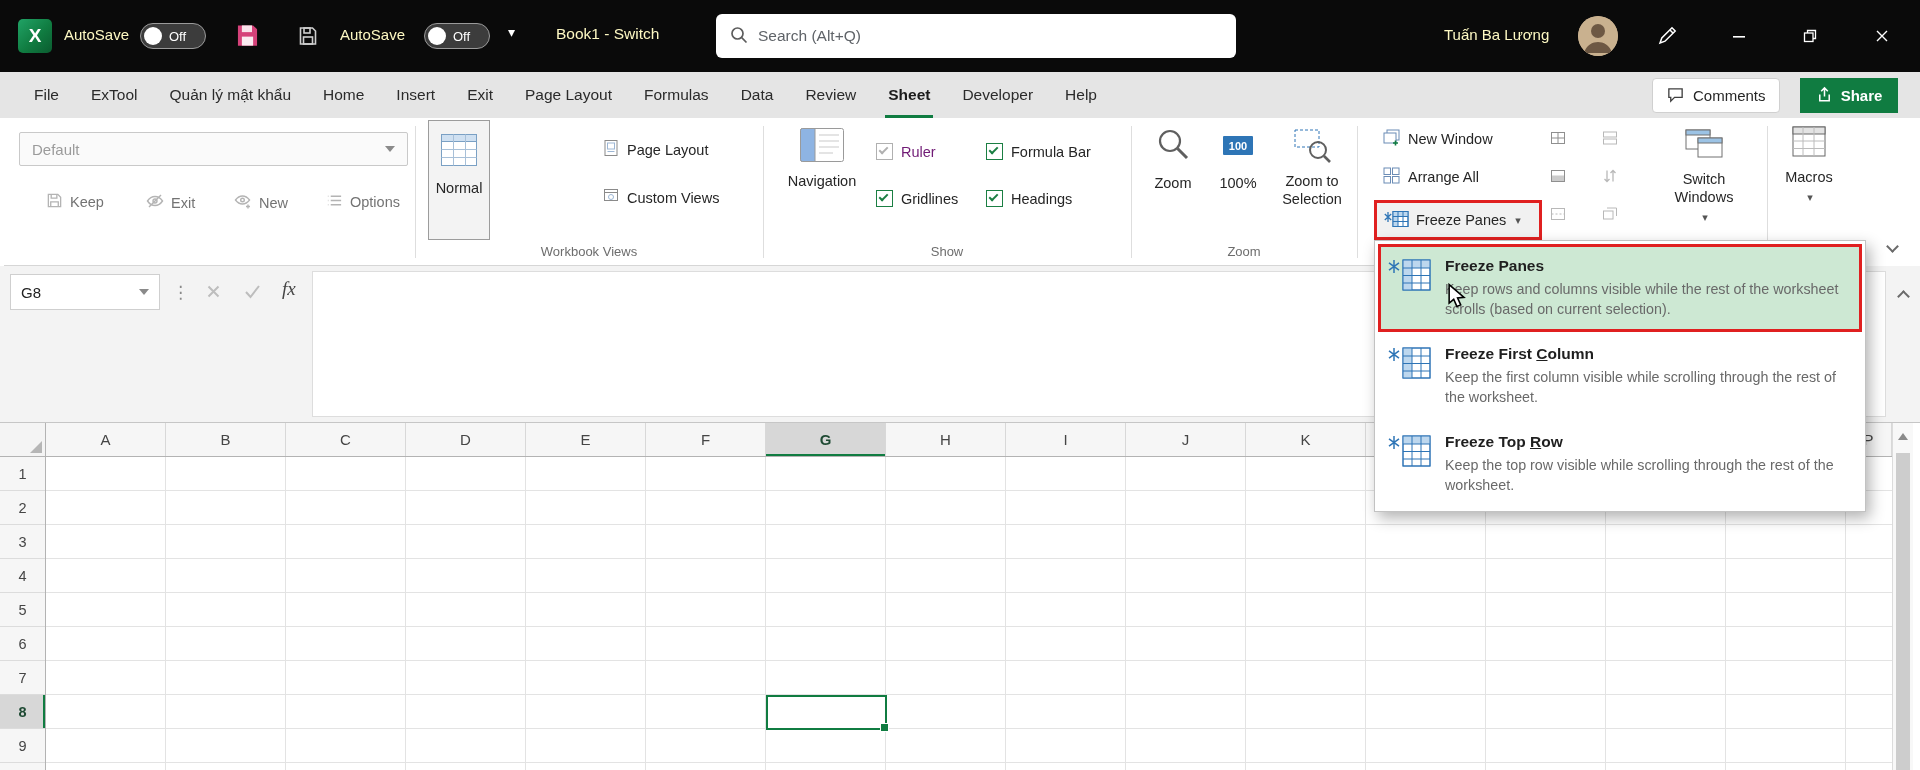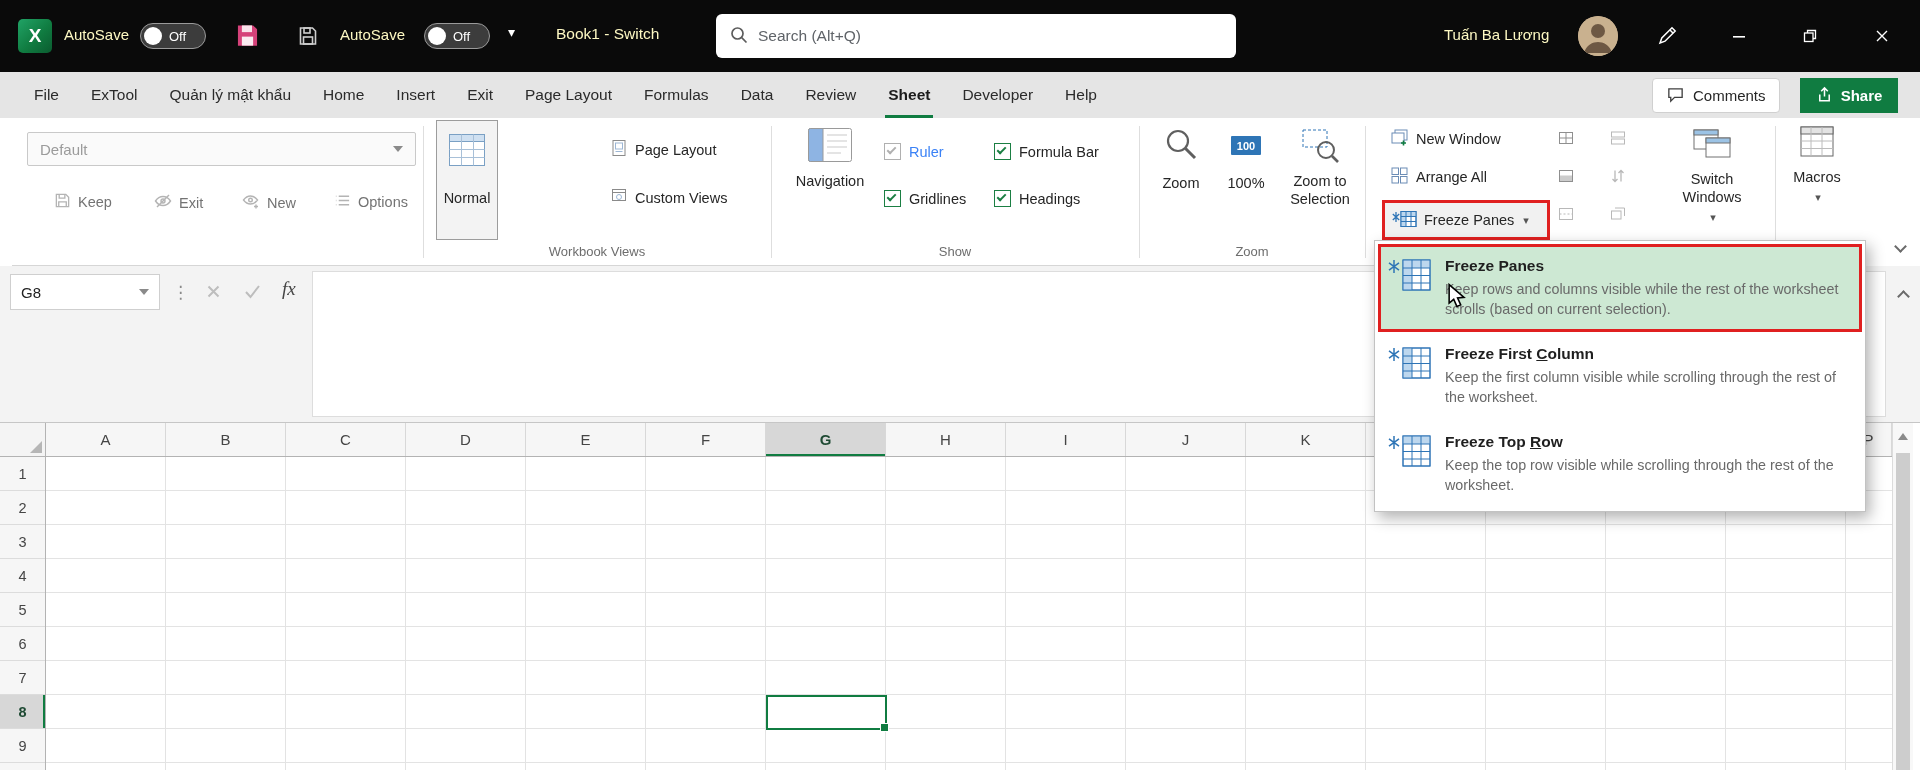--- a/index.html
+++ b/index.html
@@ -22,38 +22,38 @@
 
   
   .tabrow{position:absolute;left:0;top:72px;width:1920px;height:46px;background:#e5e5e5;display:flex;align-items:stretch;padding-left:18px;font-size:15.5px}
   .tab{position:relative;display:flex;align-items:center;padding:0 16px;color:#2b2b2b;white-space:nowrap}
   .tab.active{font-weight:bold;color:#1b1b1b}
   .tab.active::after{content:"";position:absolute;left:13px;right:13px;bottom:0;height:3px;background:var(--excel-green,#107C41)}
   .comments-btn{position:absolute;left:1652px;top:78px;height:35px;border:1px solid #d0d0d0;border-radius:4px;display:flex;align-items:center;gap:8px;padding:0 13px;font-size:15px;background:#fff}
   .share-btn{position:absolute;left:1800px;top:78px;height:35px;width:98px;background:var(--excel-green,#107C41);color:#fff;border-radius:0;display:flex;align-items:center;justify-content:center;gap:8px;font-size:15px;font-weight:bold}
 
   
-  .ribbon{position:absolute;left:12px;top:118px;width:1612px;height:148px;background:#fff;border-bottom:1px solid #d6d6d6}
+  .ribbon{position:absolute;left:4px;top:118px;width:1612px;height:148px;background:#fff;border-bottom:1px solid #d6d6d6}
   .grp-label{position:absolute;top:126px;font-size:13px;color:#6d6d6d;text-align:center}
   .vdiv{position:absolute;top:8px;height:132px;width:1px;background:#dedede}
   .sv-dd{position:absolute;left:15px;top:14px;width:389px;height:34px;border:1px solid #c9c9c9;border-radius:2px;background:#fafafa;display:flex;align-items:center;padding:0 12px;color:#9b9b9b;font-size:15px}
   .sv-dd .tri{margin-left:auto}
   .tri{width:0;height:0;border-left:5px solid transparent;border-right:5px solid transparent;border-top:6px solid #8a8a8a}
   .row-btn{position:absolute;display:flex;align-items:center;gap:7px;font-size:14.5px;color:#262626;white-space:nowrap}
   .row-btn.gray{color:#737373}
   .big-btn{position:absolute;display:flex;flex-direction:column;align-items:center;gap:5px;font-size:14.5px;color:#262626;text-align:center}
   .big-btn .lbl{line-height:1.25}
-  .btn-normal{position:absolute;left:424px;top:2px;width:62px;height:120px;border:1px solid #9c9c9c;background:#f3f3f3;display:flex;flex-direction:column;align-items:center;padding-top:12px;gap:20px;font-size:14.5px}
+  .btn-normal{position:absolute;left:424px;top:2px;width:62px;height:120px;border:1px solid #9c9c9c;background:#f3f3f3;display:flex;flex-direction:column;align-items:center;padding-top:12px;gap:10px;font-size:14.5px}
   .pbp{position:absolute;left:492px;top:2px;width:94px;display:flex;flex-direction:column;align-items:center;padding-top:10px;gap:8px;font-size:14.5px;text-align:center}
   .cb{position:absolute;display:flex;align-items:center;gap:8px;font-size:14.5px}
   .cbx{width:17px;height:17px;border:1.5px solid #1b7f43;background:#fff;position:relative;flex:none}
   .cbx .chk{position:absolute;left:2px;top:3px;width:9px;height:5px;border-left:2px solid #1b7f43;border-bottom:2px solid #1b7f43;transform:rotate(-45deg)}
   .cbx.dis{border-color:#b0b0b0}
   .cbx.dis .chk{border-color:#b0b0b0}
-  .cb .gray{color:#3b82f6}
+  .cb .gray{color:#701a75}
   .fp-btn{position:absolute;left:1370px;top:82px;width:168px;height:40px;border:3px solid var(--red-annotation,#E02020);background:#f1f1f1;display:flex;align-items:center;gap:7px;padding:0 7px;font-size:14.5px}
   .ddv{font-size:11px;color:#555;margin-left:2px}
   .small-ico{position:absolute;width:18px;height:18px}
   .ribcollapse{position:absolute;left:1878px;top:118px;width:20px;height:20px;display:flex;align-items:center;justify-content:center}
   .chv-up{width:9px;height:9px;border-left:2px solid #6a6a6a;border-top:2px solid #6a6a6a;transform:rotate(45deg)}
   .chv-dn{width:9px;height:9px;border-left:2px solid #6a6a6a;border-top:2px solid #6a6a6a;transform:rotate(225deg)}
 
   
   .fband{position:absolute;left:0;top:266px;width:1920px;height:157px;background:#f3f3f3;border-bottom:1px solid #c6c6c6}
   .namebox{position:absolute;left:10px;top:8px;width:150px;height:36px;background:#fff;border:1px solid #cfcfcf;display:flex;align-items:center;padding:0 10px;font-size:15px;color:#222}

